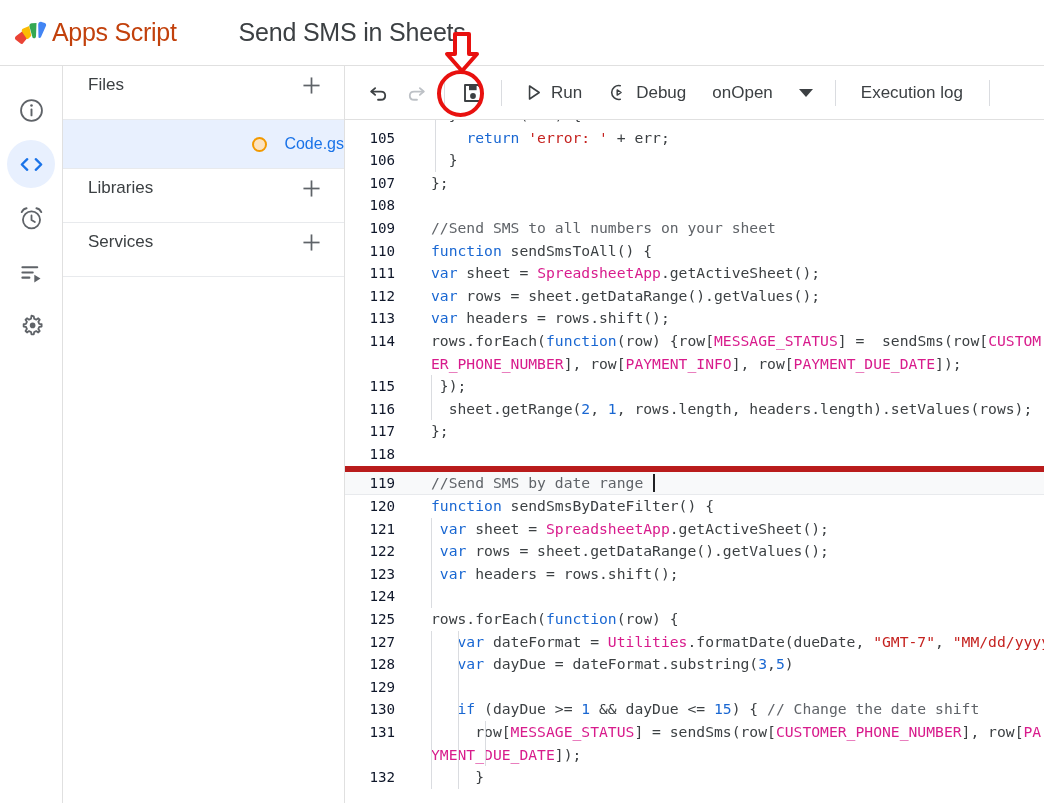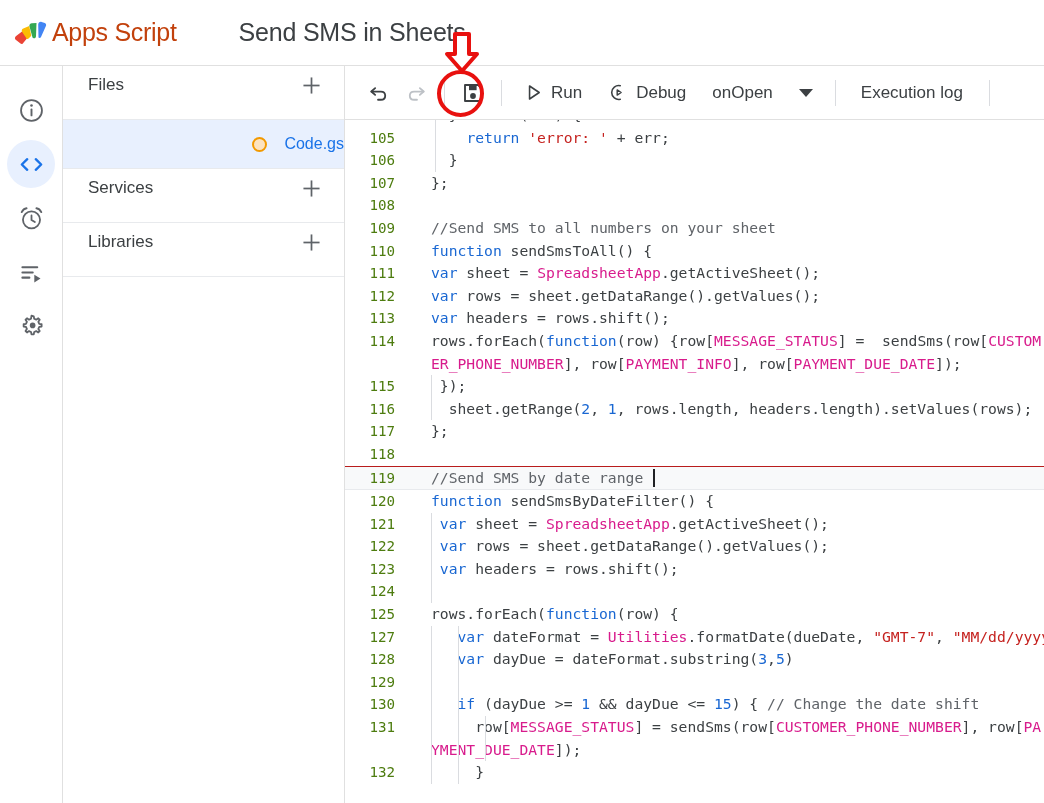--- a/index.html
+++ b/index.html
@@ -159,29 +159,29 @@
     position: absolute;
     top: -16px; left: 0;
     width: 699px;
     font-family: "DejaVu Sans Mono", monospace;
     font-size: 14.7px;
     line-height: 22.6px;
   }
   .ln-row { position: relative; display: flex; }
   .ln-row.active-line {
     background: #f8f9fa;
-    border-top: 1px solid #b91c1c;
+    border-top: 6px solid #b91c1c;
     border-bottom: 1px solid #e8eaed;
   }
   .gutter {
     width: 62px;
     flex: none;
     text-align: right;
     padding-right: 12px;
-    color: #4d7c0f;
+    color: #0f172a;
     font-size: 14.2px;
     user-select: none;
   }
   .code-txt {
     flex: 1;
     white-space: pre;
     color: #3c4043;
     position: relative;
     padding-left: 24px;
     overflow: hidden;
@@ -297,39 +297,39 @@
   </div>
 
   <div class="file-list">
     <div class="file-item selected">
       <div class="file-dot"></div>
       <div class="file-name">Code.gs</div>
     </div>
   </div>
 
   <div class="panel-section">
+    <div class="sec-title">Libraries</div>
+    <div class="plus-btn">
+      <svg width="23" height="23" viewBox="0 0 24 24">
+        <rect x="11.1" y="3.6" width="1.8" height="16.8" fill="#5f6368"></rect>
+        <rect x="3.6" y="11.1" width="16.8" height="1.8" fill="#5f6368"></rect>
+      </svg>
+    </div>
+  </div>
+
+  <div class="panel-section">
     <div class="sec-title">Services</div>
     <div class="plus-btn">
       <svg width="23" height="23" viewBox="0 0 24 24">
         <rect x="11.1" y="3.6" width="1.8" height="16.8" fill="#5f6368"></rect>
         <rect x="3.6" y="11.1" width="16.8" height="1.8" fill="#5f6368"></rect>
       </svg>
     </div>
   </div>
 
-  <div class="panel-section">
-    <div class="sec-title">Libraries</div>
-    <div class="plus-btn">
-      <svg width="23" height="23" viewBox="0 0 24 24">
-        <rect x="11.1" y="3.6" width="1.8" height="16.8" fill="#5f6368"></rect>
-        <rect x="3.6" y="11.1" width="16.8" height="1.8" fill="#5f6368"></rect>
-      </svg>
-    </div>
-  </div>
-
 </div>
 
 <div class="toolbar">
   <div class="tb-icon">
     <svg width="23" height="23" viewBox="0 0 24 24">
       <path d="M8.5 7.5 L4.5 11 L8.5 14.5" fill="none" stroke="#3c4043" stroke-width="1.9" stroke-linecap="round" stroke-linejoin="round"></path>
       <path d="M4.7 11 L14.5 11 C17.3 11 19 12.9 19 15.4 C19 17.9 17.3 19.6 14.5 19.6 L11.5 19.6" fill="none" stroke="#3c4043" stroke-width="1.9" stroke-linecap="round"></path>
     </svg>
   </div>
   <div class="tb-icon">

